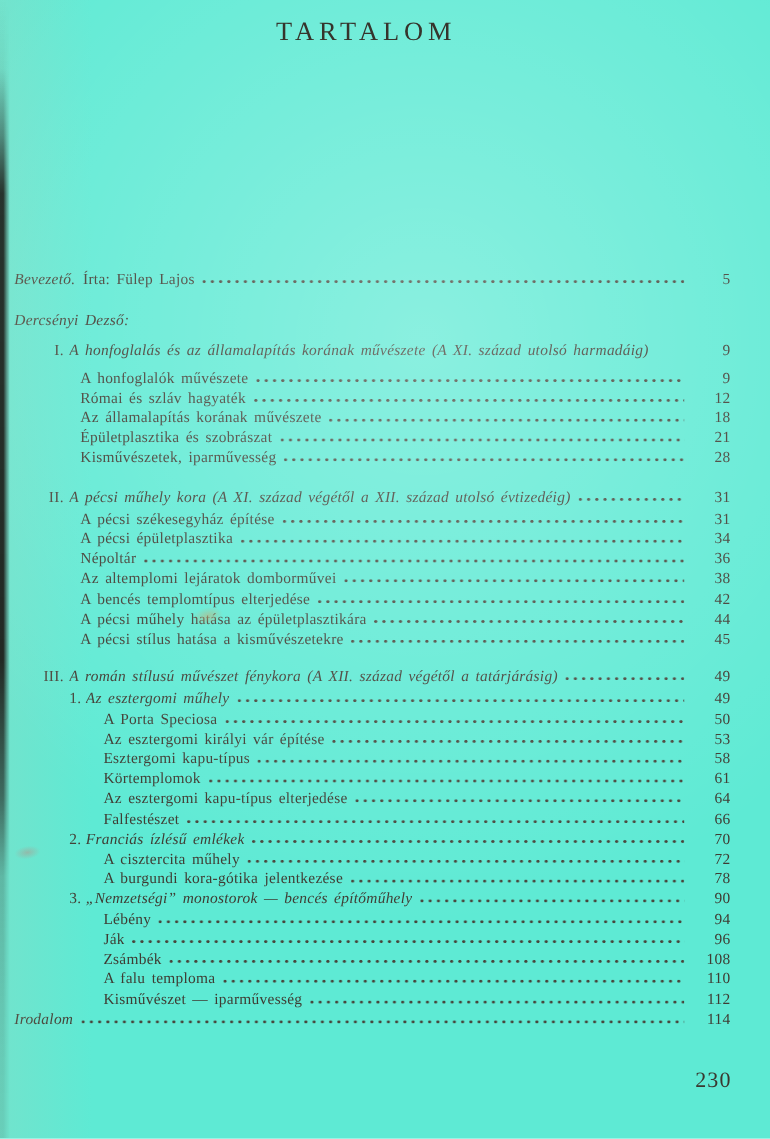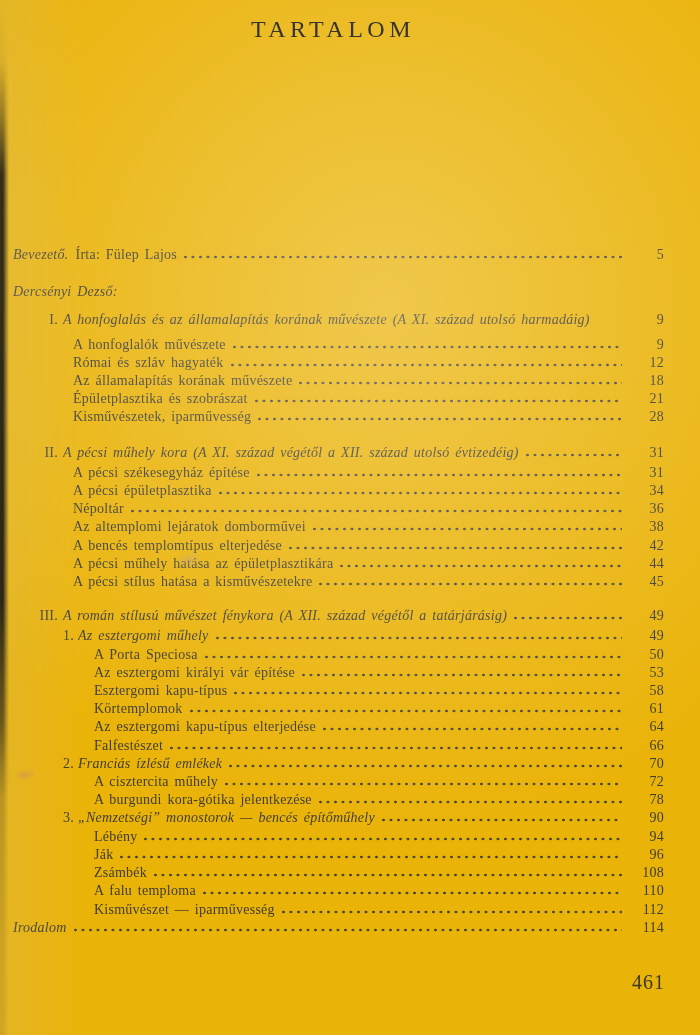--- a/index.html
+++ b/index.html
@@ -4,21 +4,21 @@
 <style>
   html, body { margin: 0; padding: 0; }
   body {
     width: 700px; height: 1035px;
     font-family: "Liberation Serif", "DejaVu Serif", serif;
     overflow: hidden;
   }
   .page {
     position: relative;
     width: 700px; height: 1035px;
-    background: #eab308;
+    background: #5eead4;
     overflow: hidden;
   }
   .vignette {
     position: absolute; inset: 0; pointer-events: none;
     background:
       radial-gradient(120% 85% at 55% 30%, rgba(255,255,255,0.28), rgba(255,255,255,0) 60%),
       linear-gradient(to right, rgba(205,196,170,0.18), rgba(205,196,170,0) 12%);
   }
   .scan-edge {
     position: absolute; left: 0; top: 0; width: 9px; height: 100%;
@@ -297,17 +297,17 @@
     <span class="pg">112</span>
   </div>
       <div class="row ind-margin">
 
     <span class="label"><span class="main it">Irodalom</span></span>
     <span class="dots"></span>
     <span class="pg">114</span>
   </div>
     </div>
 
-  <div class="folio">461</div>
+  <div class="folio">230</div>
 
   <div class="smudge smudge-tan"></div>
   <div class="smudge smudge-pink"></div>
 </div>
 
 </body></html>

